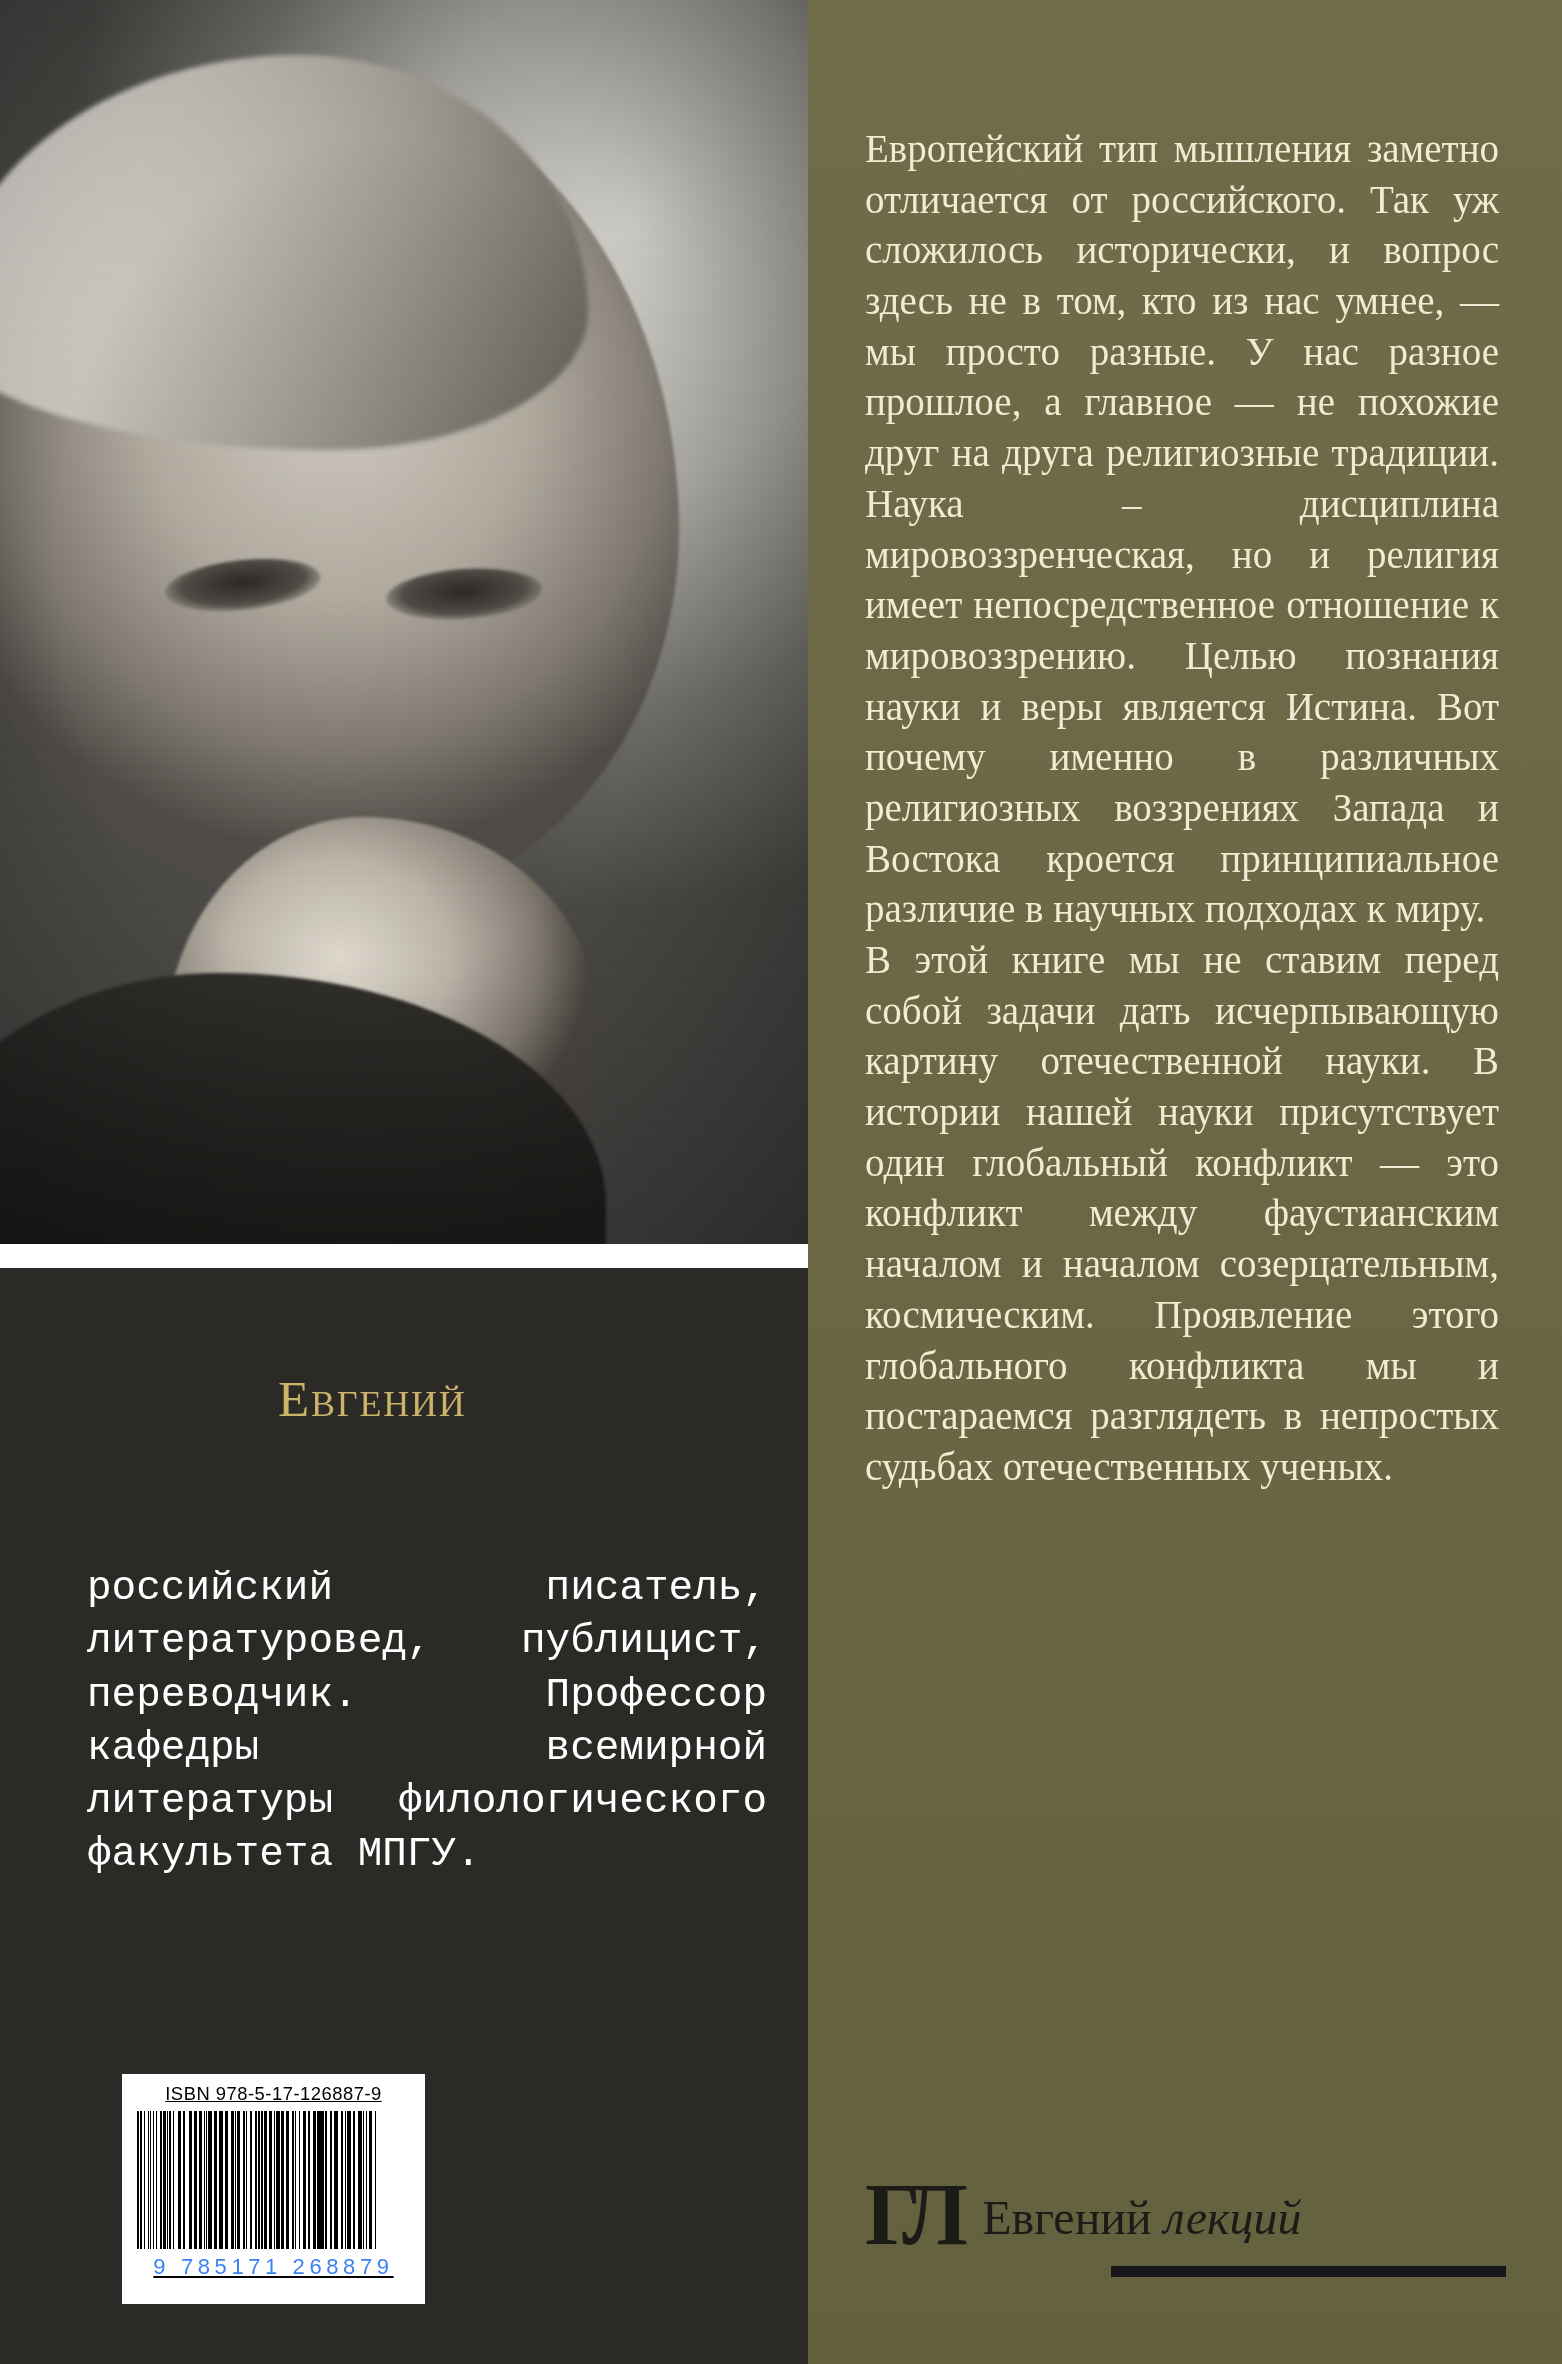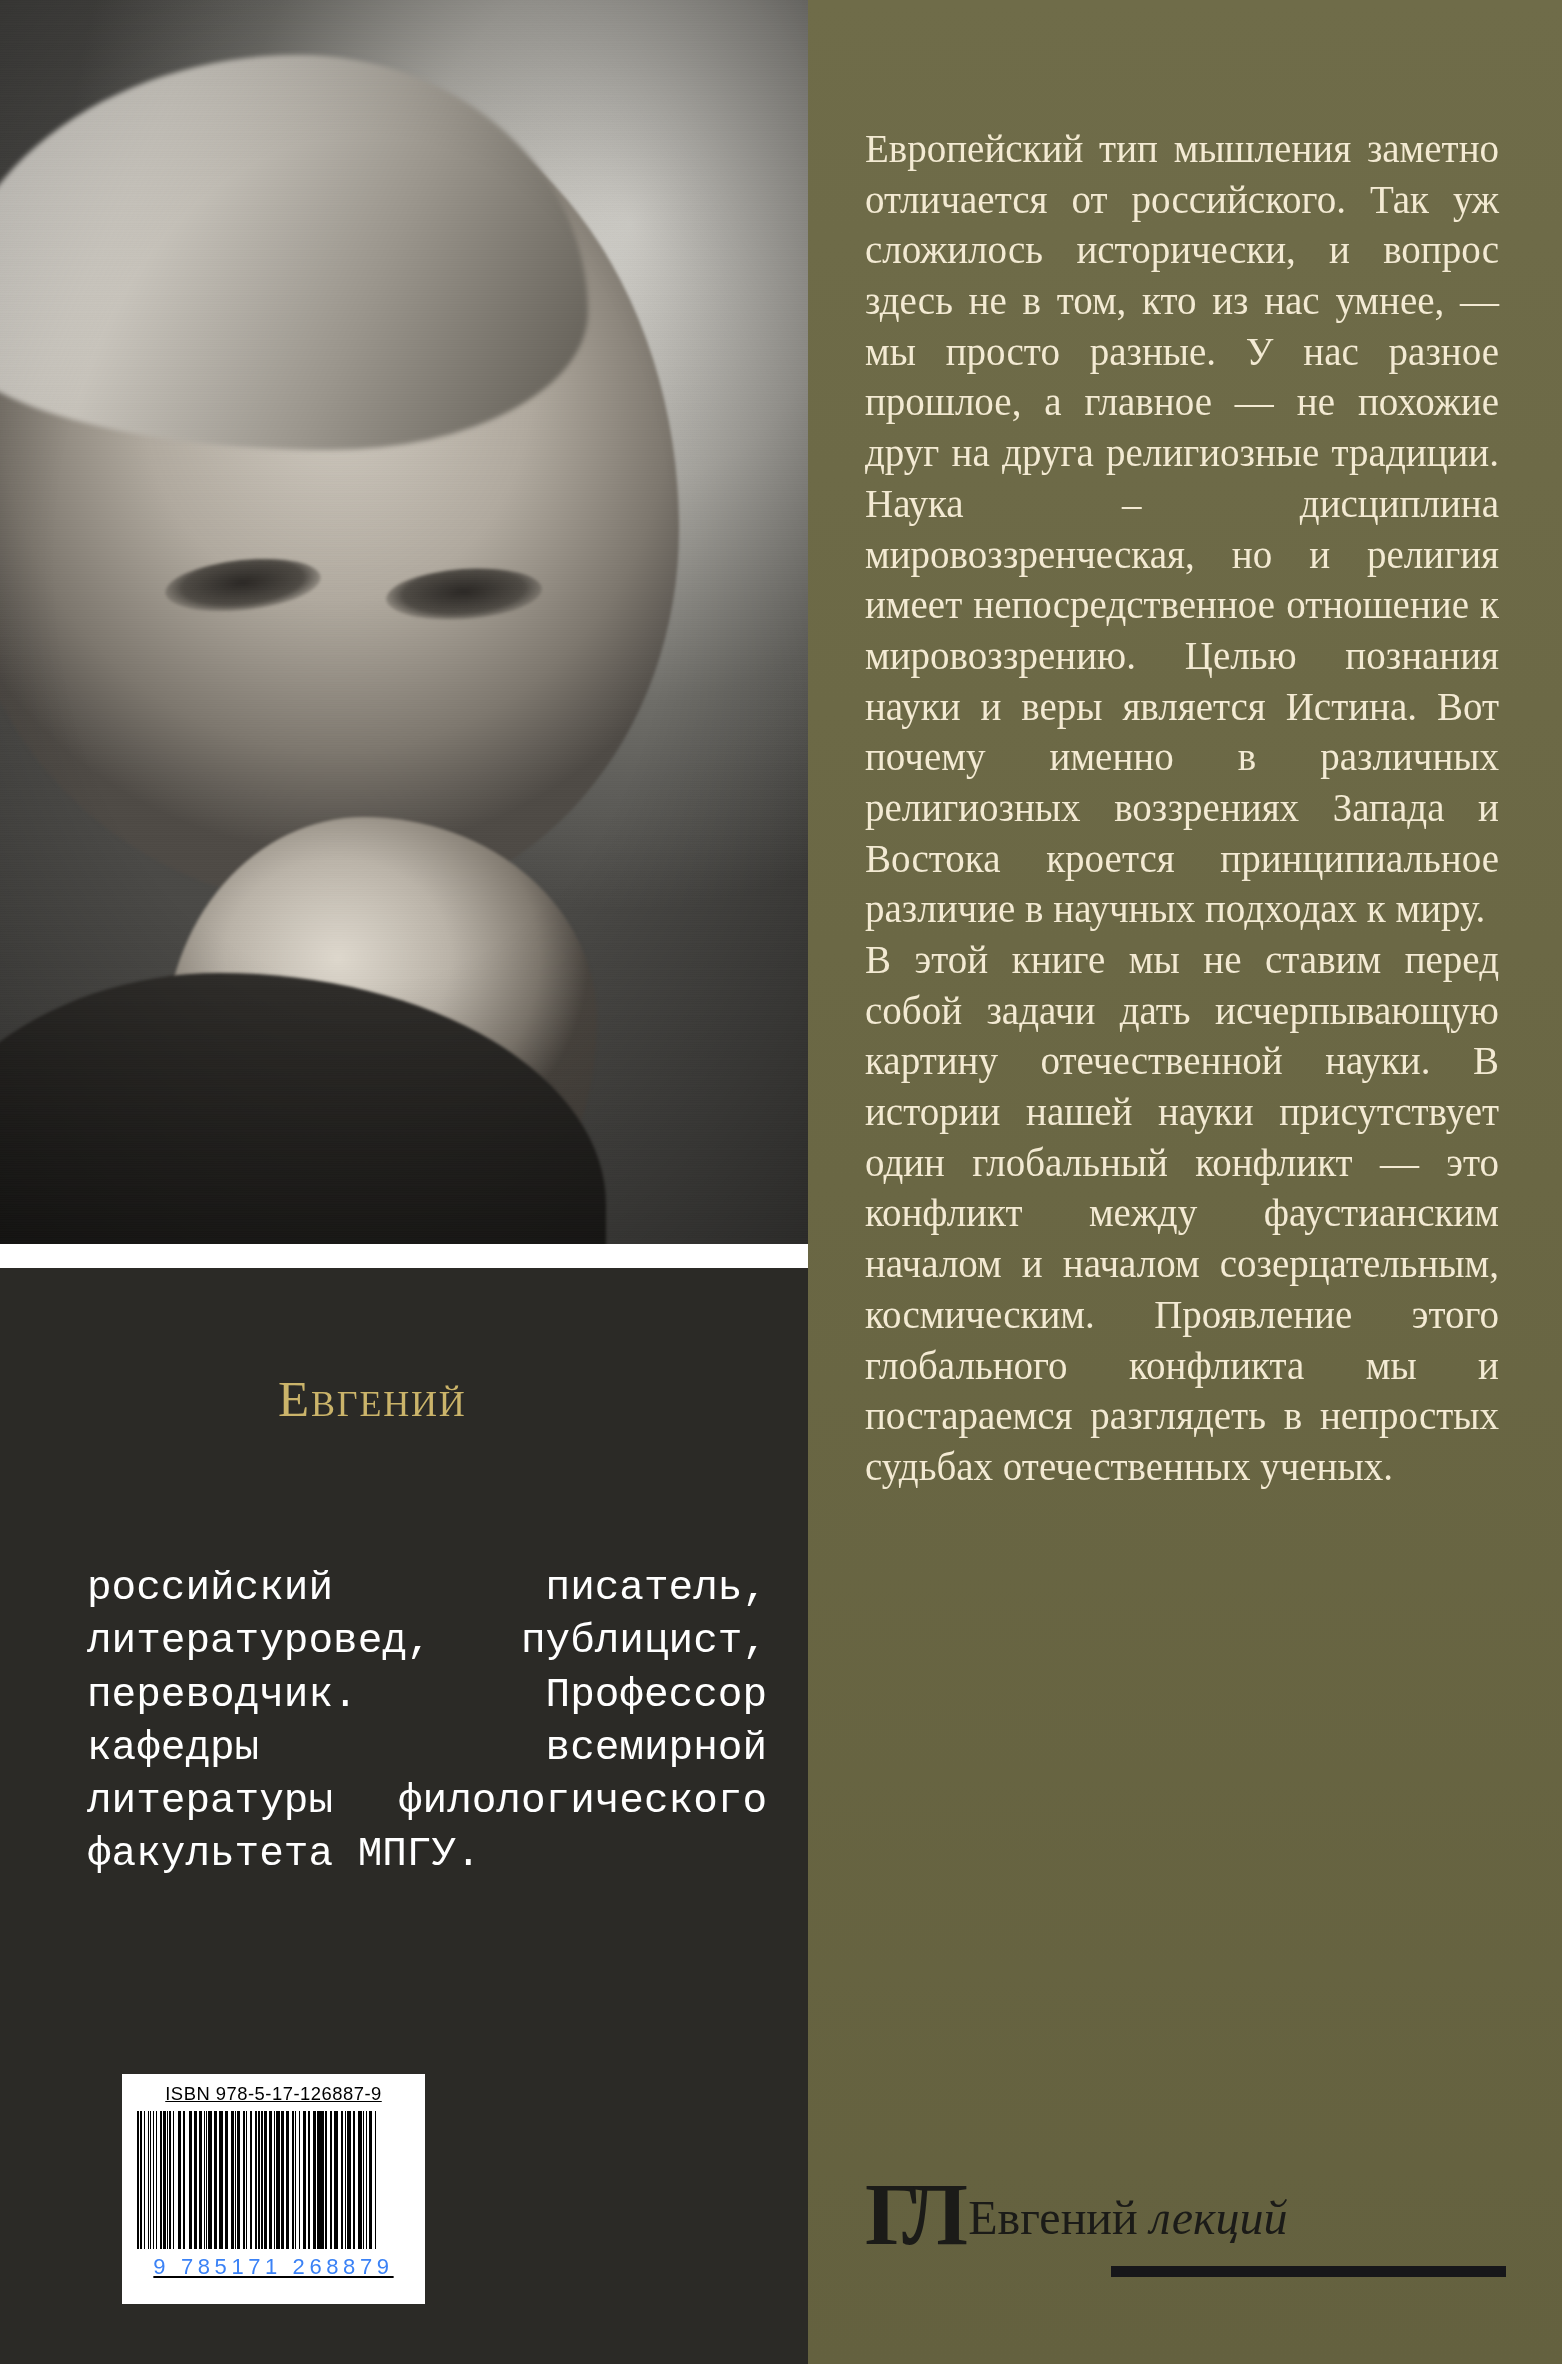--- a/index.html
+++ b/index.html
@@ -244,21 +244,21 @@
   .blurb p + p { margin-top: 0; }
 
   
   .series {
     position: absolute;
     left: 57px;
     bottom: 110px;
     width: 643px;
     display: flex;
     align-items: flex-end;
-    gap: 6px;
+    gap: 20px;
   }
   .series-mark {
     font-family: "Liberation Serif", serif;
     font-weight: bold;
     font-size: 88px;
     line-height: 0.82;
     color: #1b1b18;
     letter-spacing: -5.5px;
     padding-bottom: 3.7px;
   }

